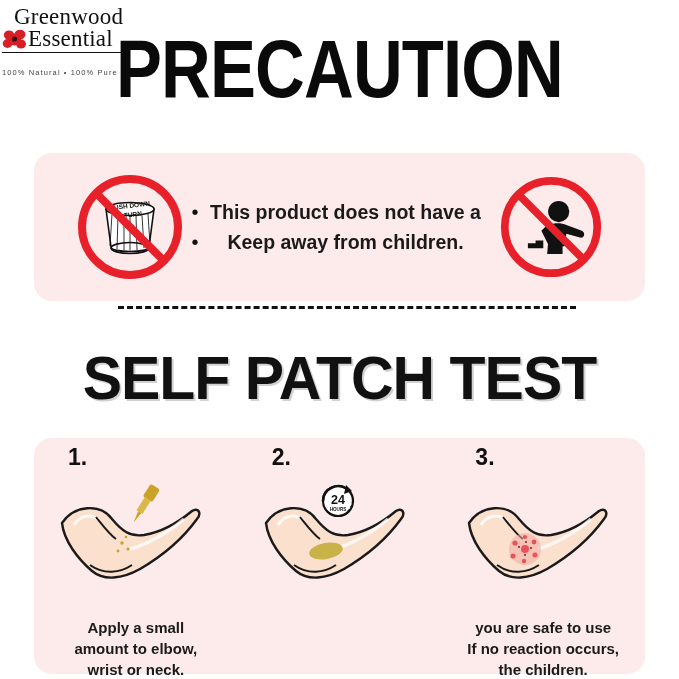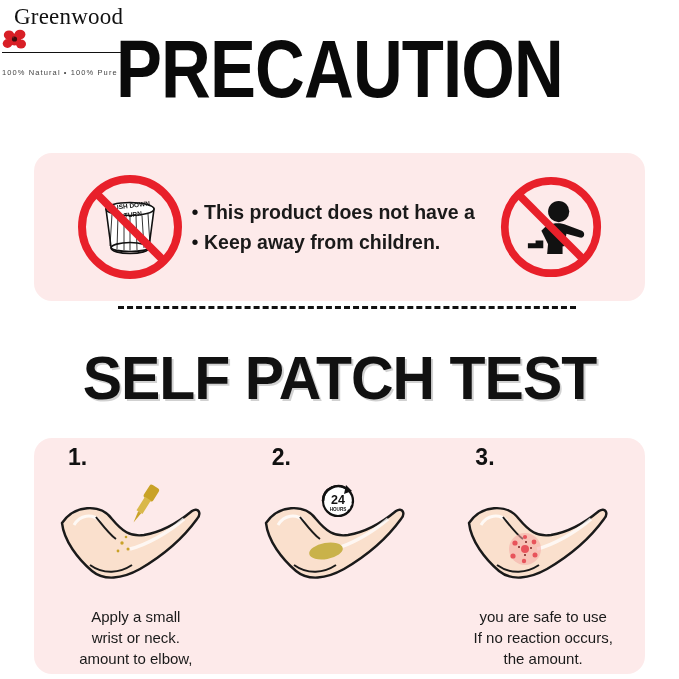--- a/index.html
+++ b/index.html
@@ -57,21 +57,21 @@
   .no-sign { position:relative; flex:0 0 auto; }
   .no-sign svg { display:block; }
 
   .warn-text { flex:1; padding:0 6px 0 2px; }
   .warn-line { display:flex; align-items:flex-start; }
   .bullet {
     flex:0 0 18px; text-align:center;
     font-size:20px; line-height:30px; color:#111;
   }
   .warn-body {
-    flex:1; text-align:left;
+    flex:1; text-align:center;
     font-size:19.5px; line-height:30px; font-weight:600; color:#1a1a1a;
   }
   .warn-ind { padding-right:6px; }
 
   
   .divider {
     position:absolute; left:118px; top:306px; width:458px; height:0;
     border-top:3px dashed #111;
   }
 
@@ -86,21 +86,21 @@
     position:absolute; top:6px; left:34px;
     font-size:23px; font-weight:bold; color:#111;
   }
   .step-art {
     height:130px; margin-top:26px;
     display:flex; align-items:center; justify-content:flex-start;
   }
   .step-art svg { display:block; }
   .step-cap {
     text-align:center; font-size:15px; line-height:21px;
-    font-weight:400; color:#1a1a1a; padding:0 14px; margin-top:4px;
+    font-weight:700; color:#1a1a1a; padding:0 14px; margin-top:15px;
   }
 </style>
 </head>
 <body>
 
 <div class="logo">
   <div class="logo-line1">Greenwood</div>
   <div class="logo-row2">
     <span class="flower">
       <svg width="26" height="24" viewBox="0 0 26 24">
@@ -108,20 +108,21 @@
           <ellipse cx="7" cy="8" rx="5.2" ry="4.6"></ellipse>
           <ellipse cx="18" cy="7.5" rx="5.4" ry="4.8"></ellipse>
           <ellipse cx="5.5" cy="16.5" rx="4.8" ry="4.4"></ellipse>
           <ellipse cx="19" cy="17" rx="5" ry="4.6"></ellipse>
           <ellipse cx="12.5" cy="12.5" rx="6.5" ry="6"></ellipse>
         </g>
         <circle cx="12.5" cy="12" r="2.6" fill="#3d0d0d"></circle>
         <circle cx="11" cy="10.6" r="1" fill="#7a1a1a"></circle>
       </svg>
     </span>
+    <span class="logo-line2">Essential</span>
   </div>
   <div class="logo-rule"></div>
   <div class="logo-tag">100% Natural • 100% Pure</div>
 </div>
 
 <div class="title-precaution">PRECAUTION</div>
 
 <div class="warn-panel">
 
   <div class="no-sign" style="margin-left:42px;">
@@ -197,22 +198,22 @@
         </g>
         <g transform="rotate(32 108 30)">
           <rect x="102" y="4" width="11" height="15" rx="2.5" fill="#c9a227"></rect>
           <rect x="104" y="18" width="7" height="16" fill="#d9b84a"></rect>
           <path d="M106 34 L109.5 34 L108 46 Z" fill="#c9a227"></path>
         </g>
       </svg>
     </div>
     <div class="step-cap">
       <div>Apply a small</div>
+      <div>amount  to elbow,</div>
       <div>wrist or neck.</div>
-      <div>amount  to elbow,</div>
     </div>
   </div>
 
   <div class="step">
     <div class="step-num">2.</div>
     <div class="step-art">
       <svg width="172" height="116" viewBox="0 0 172 116">
         <path d="M28 44 C40 26 66 24 78 40 C88 52 96 58 110 56 C128 53 146 42 158 32 C164 28 168 34 163 40 C150 58 130 76 106 90 C88 100 70 102 58 92 C44 80 30 62 28 44 Z" fill="#fae0cd" stroke="#1a1a1a" stroke-width="2.4" stroke-linejoin="round"></path>
         <path d="M40 46 C46 36 58 34 66 42" fill="none" stroke="#ffffff" stroke-width="3" opacity=".8"></path>
         <path d="M96 70 C112 66 134 54 150 40" fill="none" stroke="#ffffff" stroke-width="3.5" opacity=".75"></path>
@@ -254,16 +255,16 @@
           <circle cx="78" cy="68" r="1"></circle>
             <circle cx="90" cy="69" r="1"></circle>
           <circle cx="84" cy="76" r="1"></circle>
             <circle cx="85" cy="63" r="1"></circle>
         </g>
       </svg>
     </div>
     <div class="step-cap">
       <div>you are safe to use</div>
       <div>If no reaction occurs,</div>
-      <div>the amount.</div>
+      <div>the children.</div>
     </div>
   </div>
 </div>
 
 </body></html>

